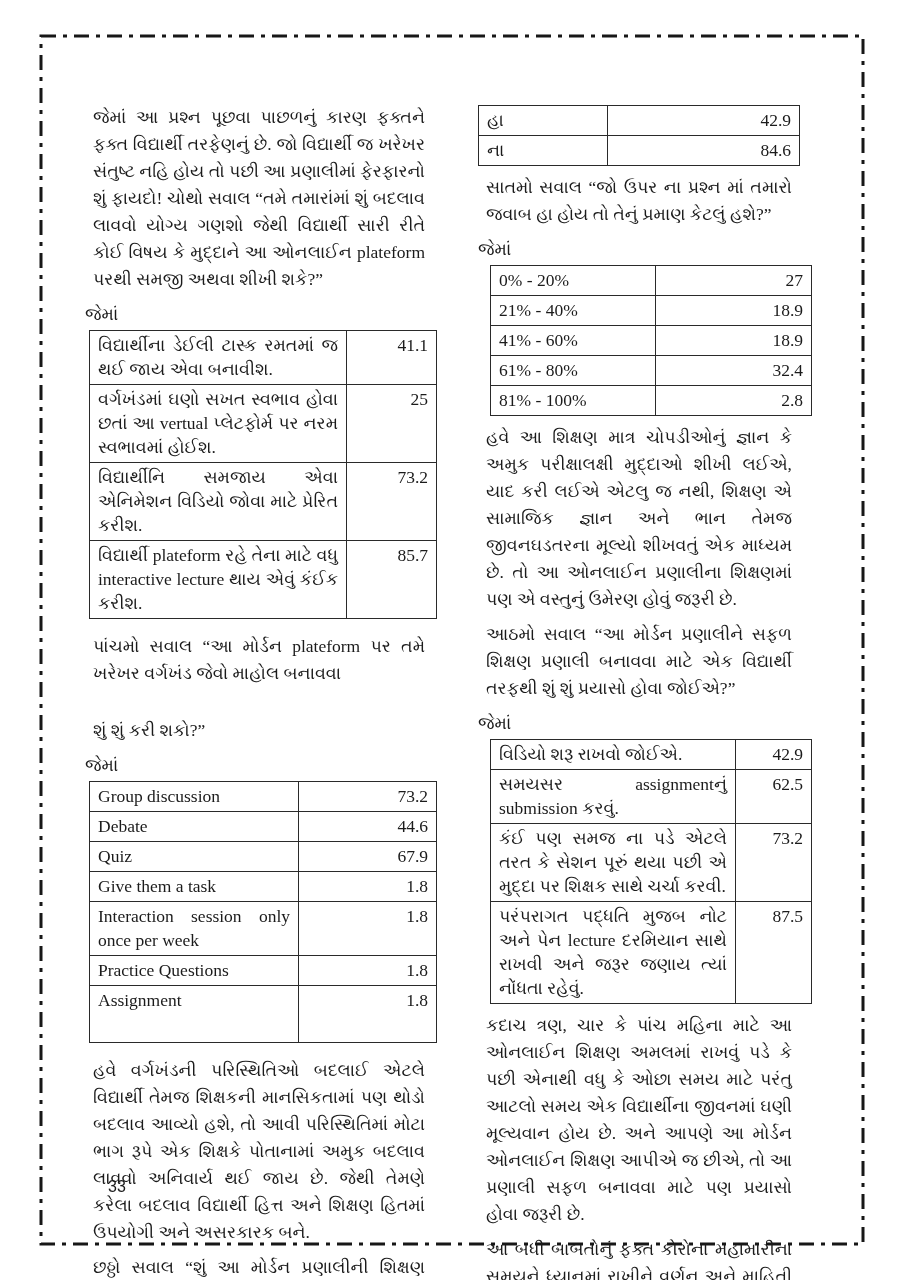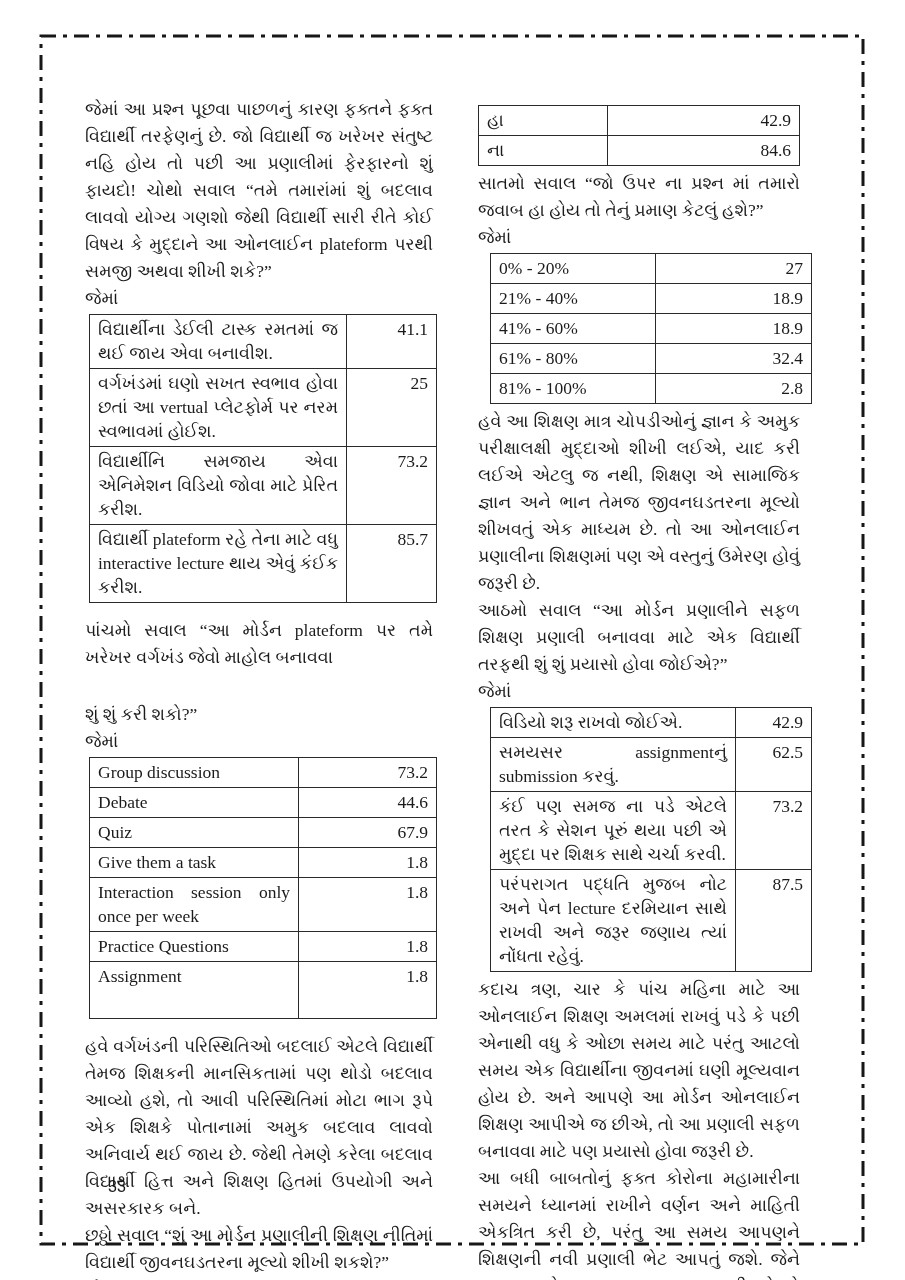--- a/index.html
+++ b/index.html
@@ -15,21 +15,21 @@
   .border-svg { position:absolute; left:0; top:0; pointer-events:none; }
 
   .col { position:absolute; }
   .col-left  { left:85px;  top:96px;  width:348px; }
   .col-right { left:478px; top:103px; width:322px; }
 
   p.body-text {
     font-size:17.5px;
     line-height:27px;
     text-align:justify;
-    margin:0;
+    margin:8px;
   }
   p.spaced-top   { margin-top:14px; }
   p.spaced-top-lg{ margin-top:30px; }
   .section-label {
     font-size:17.5px;
     line-height:27px;
     margin:0;
   }
 
   table.data-table {

